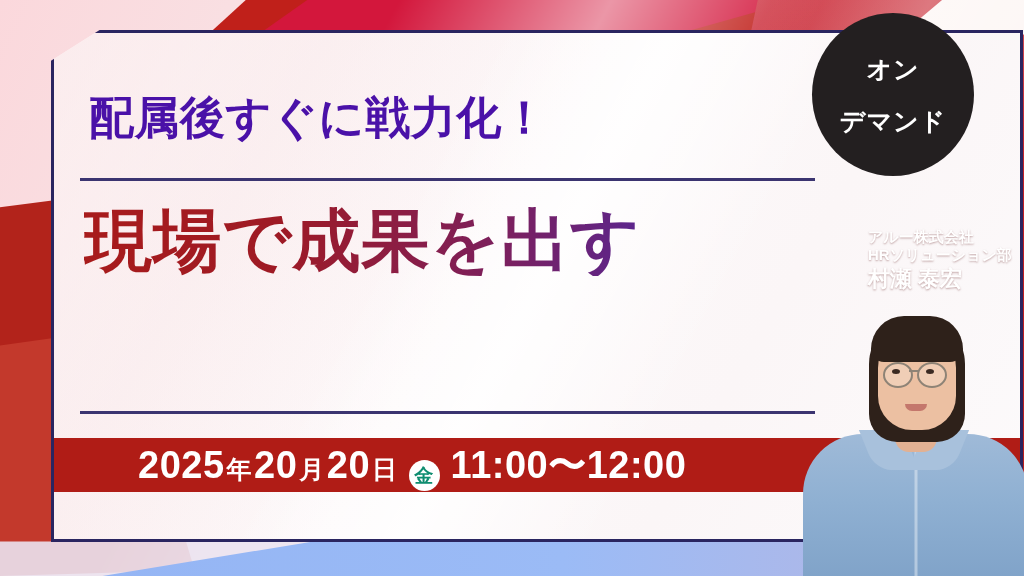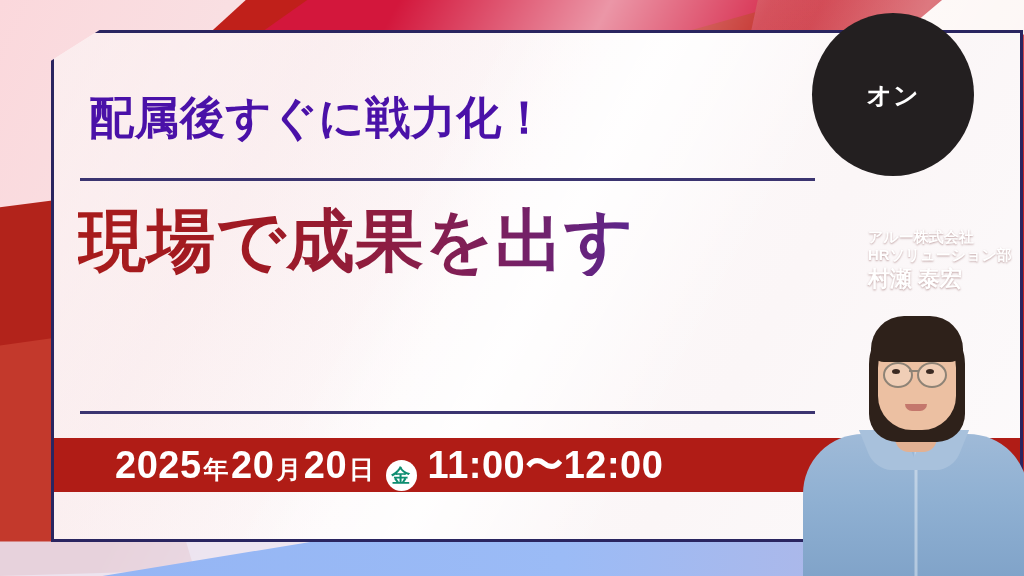--- a/index.html
+++ b/index.html
@@ -130,21 +130,21 @@
     left: 26px;
     width: 735px;
     height: 3px;
     background: #3b3470;
   }
   .rule-top  { top: 145px; }
   .rule-bot  { top: 378px; }
 
   .title {
     position: absolute;
-    left: 24px;
+    left: 30px;
     width: 760px;
     line-height: 1.04;
     font-weight: 700;
     font-size: 68px;
     letter-spacing: 1px;
     white-space: nowrap;
     background-image: linear-gradient(95deg, #a81b1b 0%, #9e1a25 26%, #7a2060 56%, #52279b 78%, #3730c8 100%);
     -webkit-background-clip: text;
     background-clip: text;
     color: transparent;
@@ -157,21 +157,21 @@
   .date-bar {
     position: absolute;
     left: 0;
     top: 405px;
     width: 100%;
     height: 54px;
     background: #b01c16;
     display: flex;
     align-items: center;
     justify-content: flex-start;
-    padding-left: 61px;
+    padding-left: 84px;
     box-sizing: border-box;
   }
   .date-text {
     color: #ffffff;
     font-size: 37px;
     font-weight: 700;
     letter-spacing: .5px;
     display: flex;
     align-items: baseline;
     white-space: nowrap;
@@ -410,15 +410,16 @@
   </div>
 
   <div class="credit">
     <div class="credit-company">アルー株式会社</div>
     <div class="credit-dept">HRソリューション部</div>
     <div class="credit-name">村瀬 泰宏</div>
   </div>
 
   <div class="badge">
     <span>オン</span>
+    <span>デマンド</span>
   </div>
 
 </div>
 
 </body></html>

